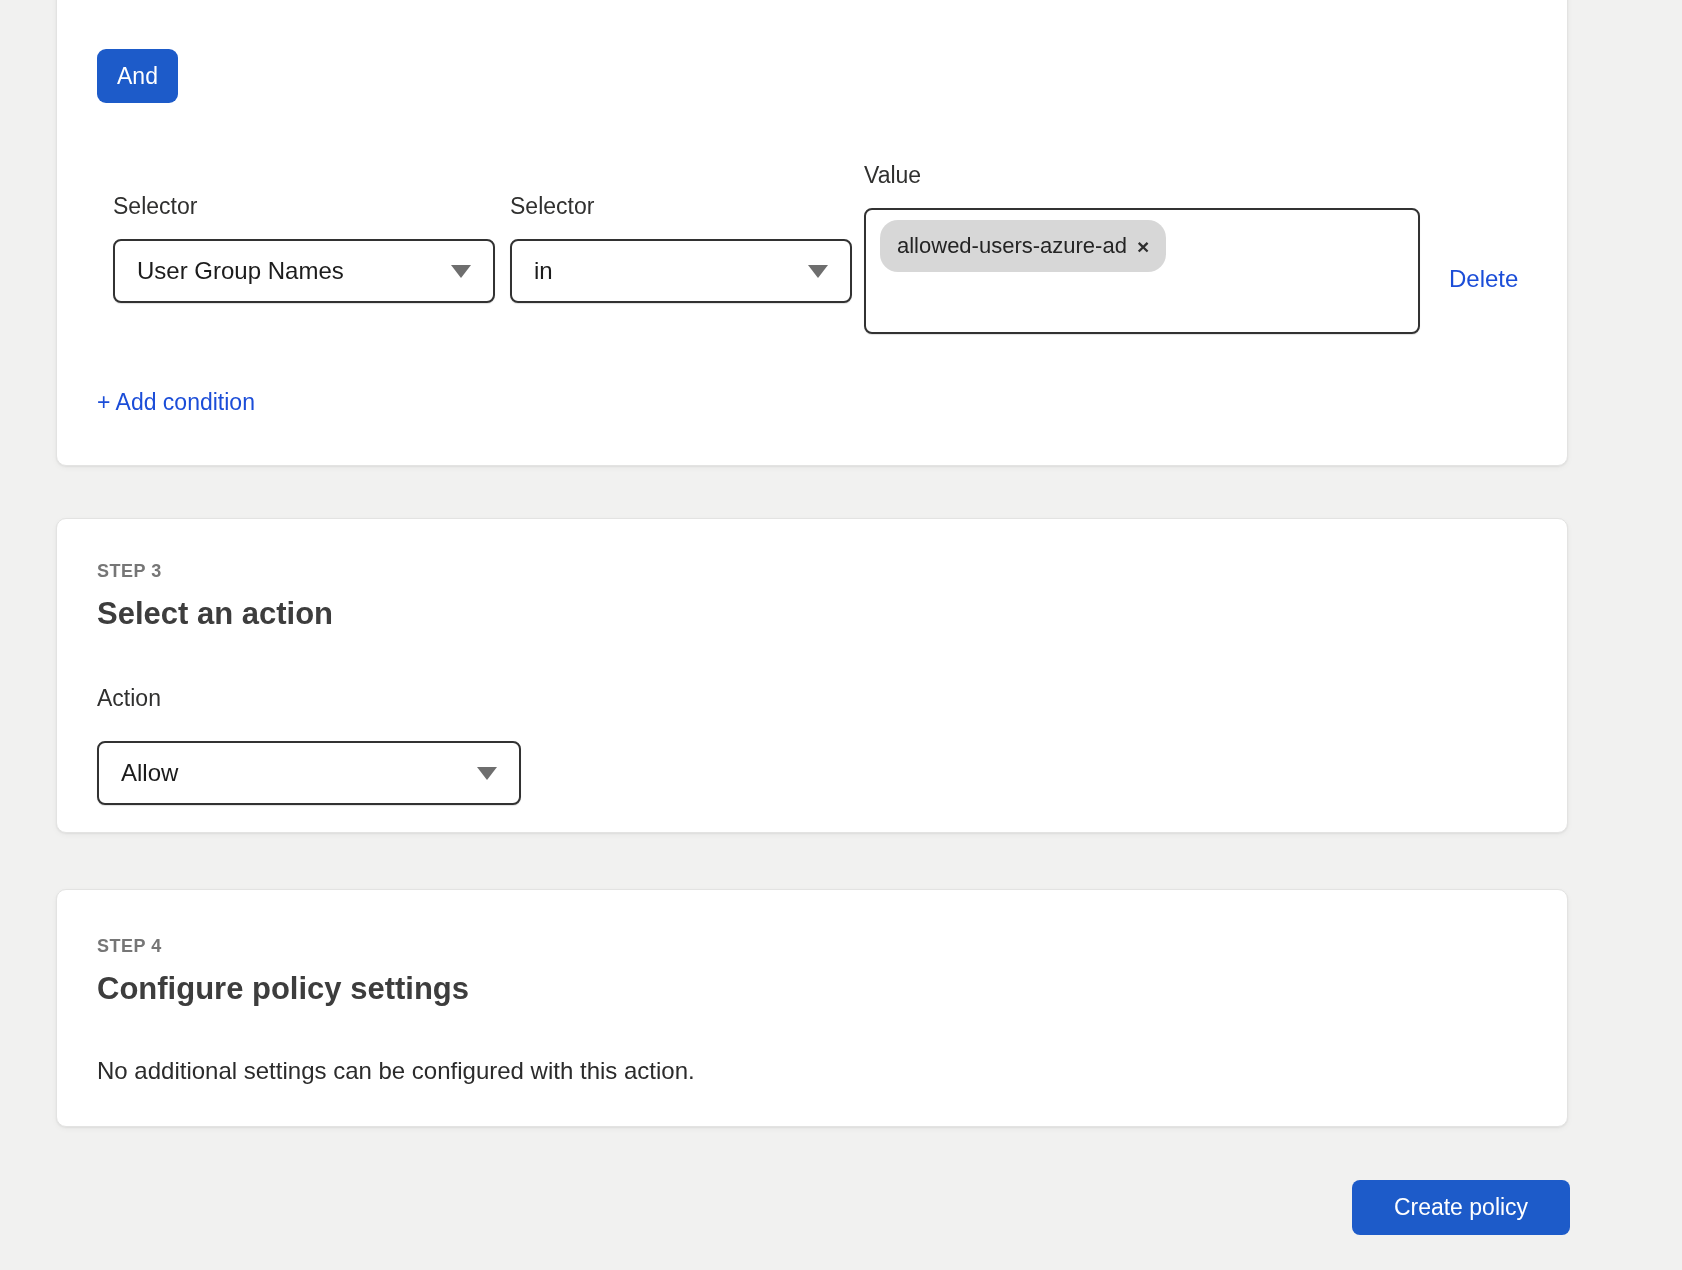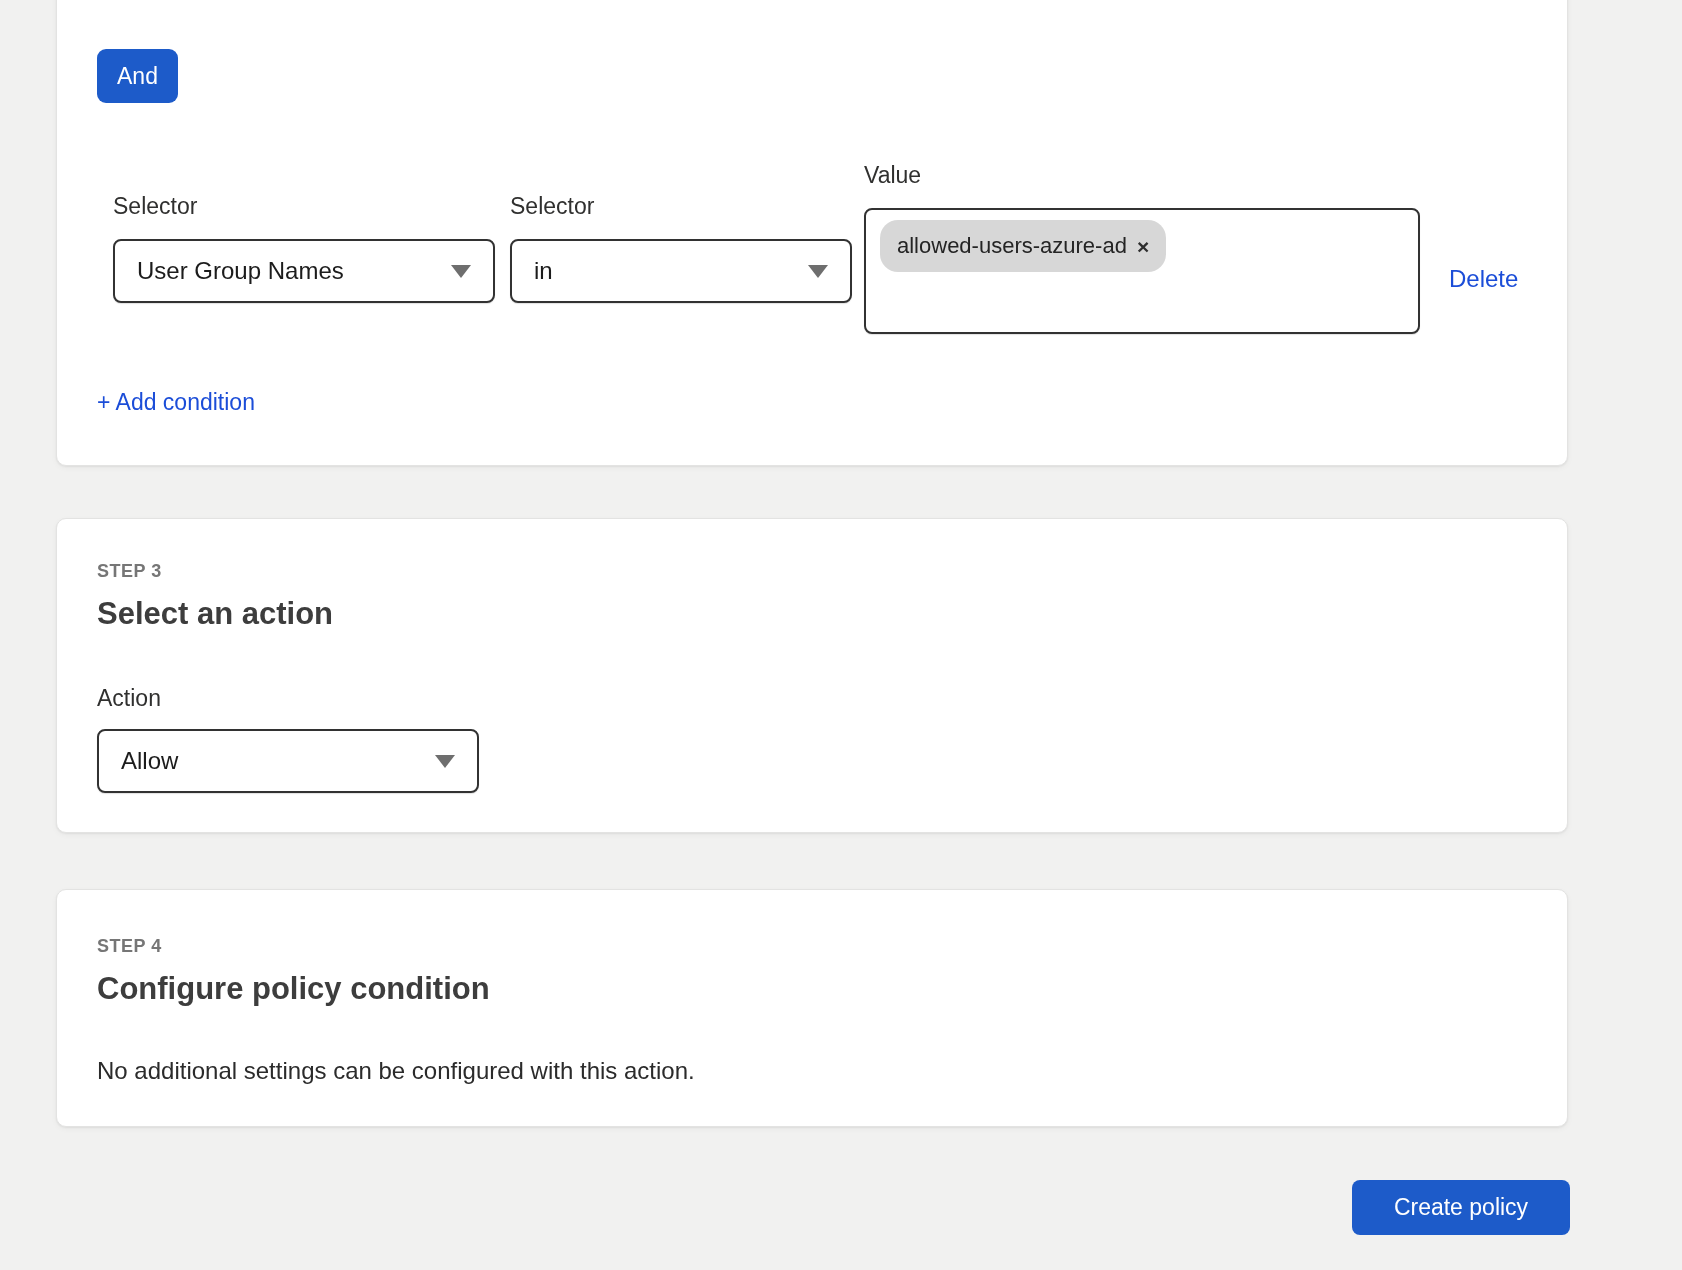--- a/index.html
+++ b/index.html
@@ -150,22 +150,22 @@
     line-height: 21px;
   }
   .step-title {
     font-size: 31px;
     font-weight: 700;
     color: #3d3d3d;
     line-height: 36px;
     margin-top: 14px;
   }
 
-  #action-label { margin-top: 55px; margin-bottom: 19px; }
-  #action-select { width: 382px; gap: 16px; }
+  #action-label { margin-top: 55px; margin-bottom: 31px; }
+  #action-select { width: 424px; gap: 16px; }
 
   .step-body {
     font-size: 24px;
     color: #2b2b2b;
     line-height: 28px;
     margin-top: 50px;
   }
 
   #create-policy-button {
     position: absolute;
@@ -225,19 +225,19 @@
 
     <span class="field-label" id="action-label">Action</span>
     <div class="select-box" id="action-select">
       <span class="select-value">Allow</span>
       <span class="caret"></span>
     </div>
   </section>
 
   <section class="card" id="card-step4">
     <div class="step-label">STEP 4</div>
-    <h2 class="step-title">Configure policy condition</h2>
+    <h2 class="step-title">Configure policy settings</h2>
     <p class="step-body">No additional settings can be configured with this action.</p>
   </section>
 
   <button class="btn-blue" id="create-policy-button">Create policy</button>
 
 </div>
 
 </body></html>

